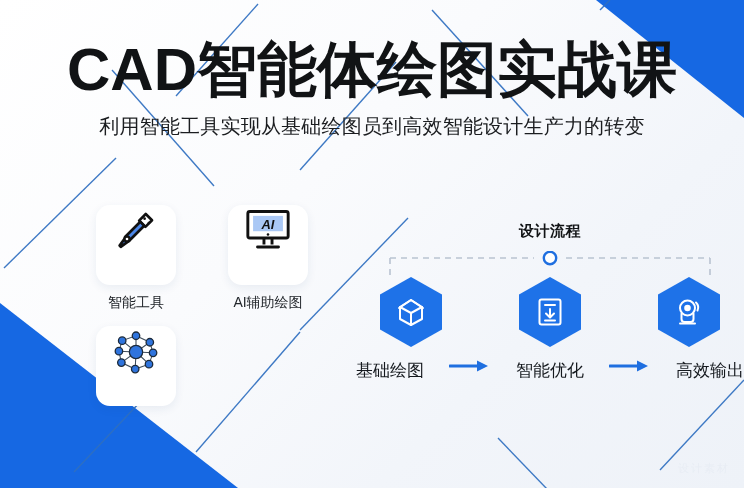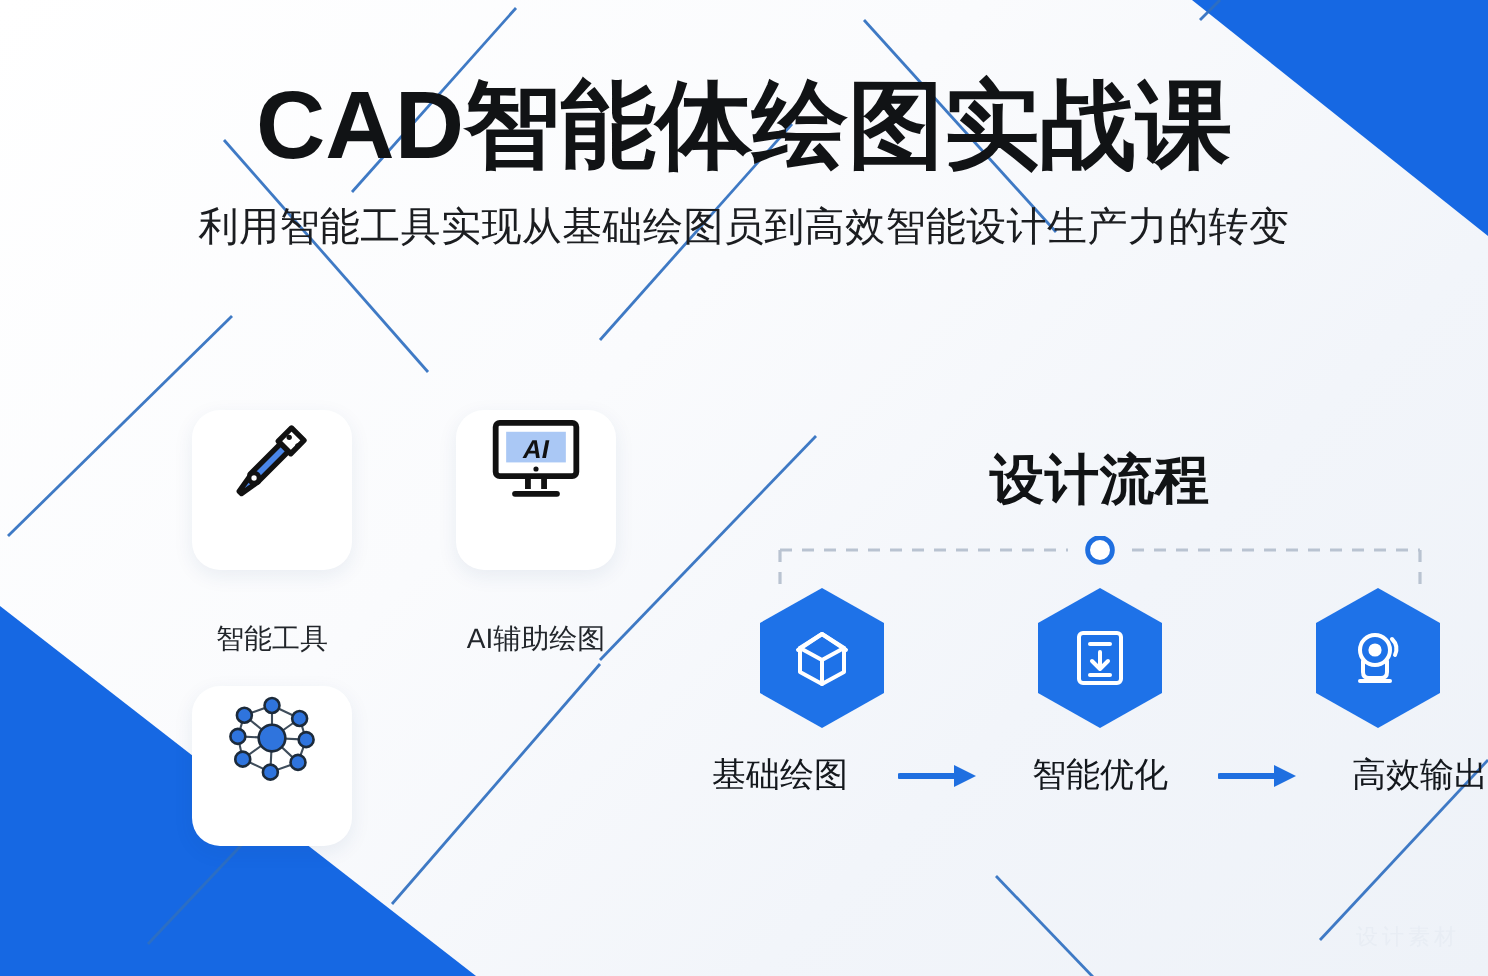--- a/index.html
+++ b/index.html
@@ -22,65 +22,65 @@
   .tri-bl{
     position:absolute;bottom:0;left:0;width:0;height:0;
     border-bottom:185px solid #1668e3;
     border-right:238px solid transparent;
   }
   
   .deco{position:absolute;inset:0;pointer-events:none;}
   
   .header{position:absolute;left:0;top:38px;width:744px;text-align:center;}
   .title{
-    font-size:48px;font-weight:bold;color:#111315;letter-spacing:0px;
+    font-size:60px;font-weight:bold;color:#111315;letter-spacing:0px;
     line-height:1.08;margin:0;white-space:nowrap;
   }
   .subtitle{
     margin:10px 0 0 0;font-size:20px;color:#1b1d20;font-weight:500;
     letter-spacing:.2px;white-space:nowrap;
   }
   
   .features{
     position:absolute;left:88px;top:205px;
     display:grid;grid-template-columns:repeat(2,96px);
     grid-column-gap:36px;grid-row-gap:14px;
   }
   .feat{width:96px;text-align:center;}
   .feat-card{
     width:80px;height:80px;margin:0 auto;
     background:#ffffff;border-radius:14px;
     box-shadow:0 3px 10px rgba(30,60,120,.08);
     display:flex;align-items:flex-start;justify-content:center;font-style:italic;
   }
   .feat-label{
-    margin-top:26px;font-size:14px;color:#22262b;font-weight:500;white-space:nowrap;
+    margin-top:9px;font-size:14px;color:#22262b;font-weight:500;white-space:nowrap;
   }
   
   .flow{position:absolute;left:362px;top:222px;width:376px;}
   .flow-title{
-    text-align:center;font-size:27px;font-weight:bold;color:#111315;
+    text-align:center;font-size:15px;font-weight:bold;color:#111315;
     margin:0 0 10px 0;letter-spacing:.5px;
   }
   .flow-bracket{position:relative;height:26px;margin:0 22px;}
   .flow-hexes{
     display:flex;justify-content:space-between;margin:0 4px;padding:0 14px;
   }
   .hex{
     width:62px;height:70px;position:relative;
     display:flex;align-items:center;justify-content:center;
   }
   .hex-bg{
     position:absolute;inset:0;background:#1e72e8;
     clip-path:polygon(50% 0%,100% 25%,100% 75%,50% 100%,0% 75%,0% 25%);
     filter:drop-shadow(0 4px 7px rgba(22,90,200,.22));
   }
   .hex svg{position:relative;z-index:2;}
   .flow-steps{
-    display:flex;align-items:center;justify-content:center;
+    display:flex;align-items:flex-start;justify-content:center;
     margin-top:12px;gap:25px;
   }
   .step-label{font-size:17px;color:#14181d;font-weight:500;white-space:nowrap;}
   .arrow{flex:0 0 auto;}
   
   .wm{
     position:absolute;right:14px;bottom:12px;font-size:11px;
     color:#e8edf4;letter-spacing:2px;user-select:none;
   }
 </style>

